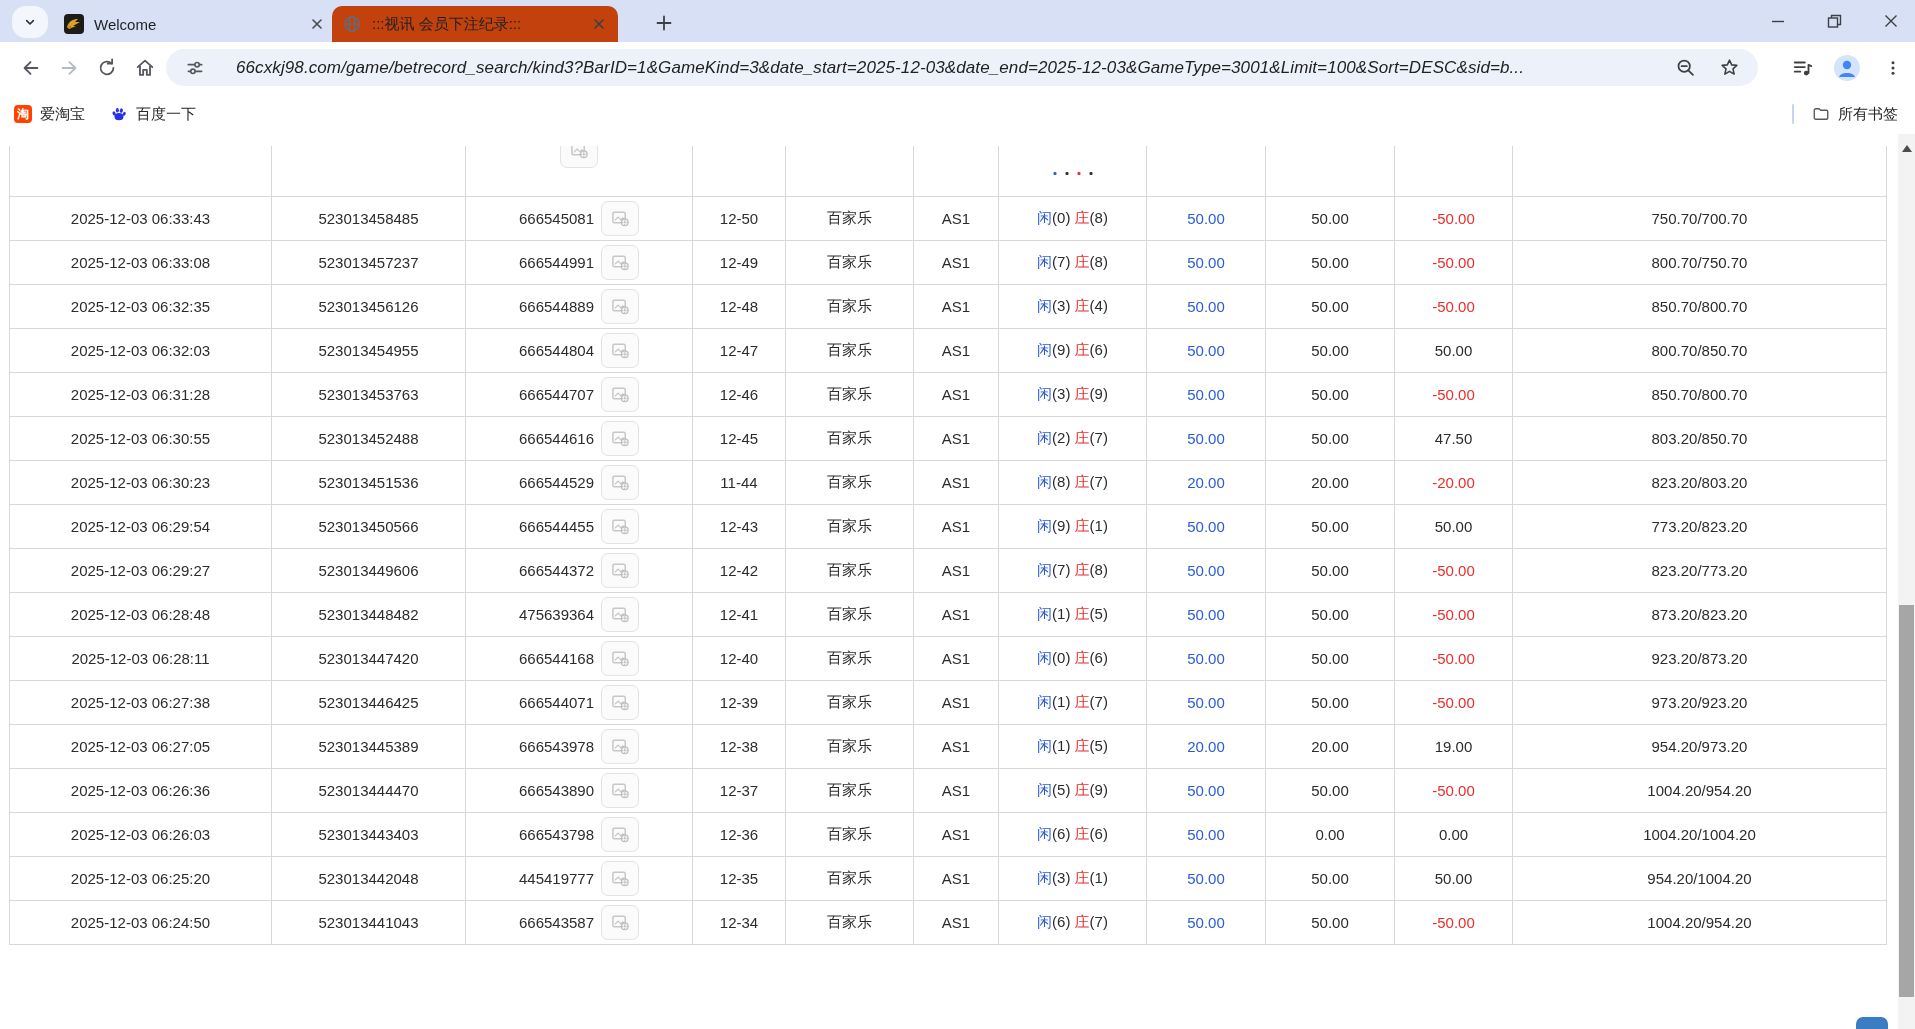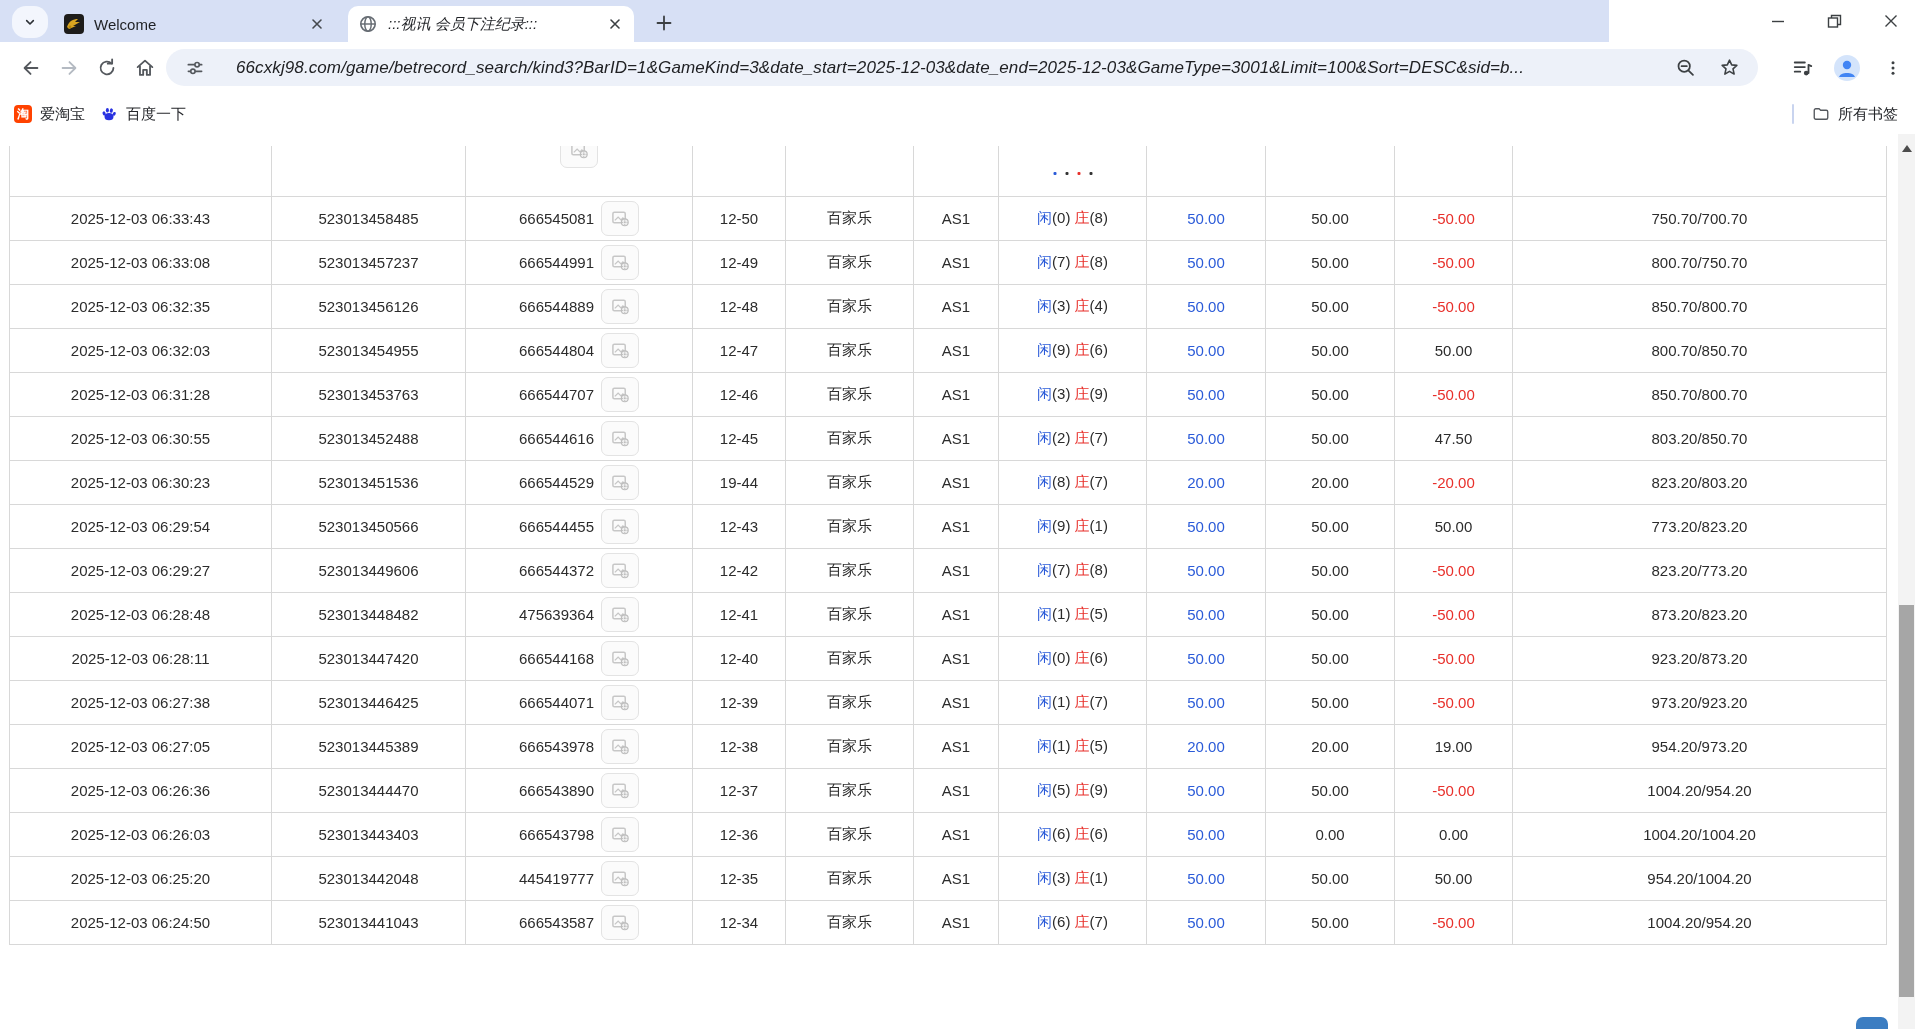--- a/index.html
+++ b/index.html
@@ -2,27 +2,27 @@
 <html><head>
 <meta charset="utf-8">
 <style>
   html,body{margin:0;padding:0;}
   body{
     width:1915px;height:1029px;overflow:hidden;position:relative;
     font-family:"Liberation Sans",sans-serif;background:#fff;
     -webkit-font-smoothing:antialiased;
   }
   
-  .tabstrip{position:absolute;left:0;top:0;width:1609px;height:42px;background:#d7e0f5;}
+  .tabstrip{position:absolute;left:0;top:0;width:1915px;height:42px;background:#d7e0f5;}
   .chev-pill{position:absolute;left:12px;top:6px;width:36px;height:32px;border-radius:14px;
     background:#f3f6fd;display:flex;align-items:center;justify-content:center;}
   .tab{position:absolute;top:6px;height:36px;display:flex;align-items:center;
     padding:0 10px;box-sizing:border-box;border-radius:10px 10px 0 0;}
   .tab.inactive{left:54px;width:282px;background:transparent;}
-  .tab.active{left:348px;width:286px;background:#ffffff;font-style:italic;}
+  .tab.active{left:332px;width:286px;background:#c2410c;}
   .tab .fav{width:20px;height:20px;margin-right:10px;flex:0 0 auto;display:flex;align-items:center;justify-content:center;}
   .tab .tabtitle{flex:1;font-size:15px;color:#1f2125;white-space:nowrap;overflow:hidden;text-overflow:ellipsis;}
   .tab .tabclose{width:18px;height:18px;margin-left:8px;display:flex;align-items:center;justify-content:center;border-radius:50%;}
   .newtab{position:absolute;left:650px;top:9px;width:28px;height:28px;display:flex;align-items:center;justify-content:center;}
   .winctl{position:absolute;top:7px;width:30px;height:28px;display:flex;align-items:center;justify-content:center;}
   .winctl.min{left:1763px}.winctl.rest{left:1819px}.winctl.cls{left:1876px}
   
   .toolbar{position:absolute;left:0;top:42px;width:1915px;height:52px;background:#ffffff;}
   .navbtn{position:absolute;top:54px;width:30px;height:28px;display:flex;align-items:center;justify-content:center;}
   .urlpill{position:absolute;left:166px;top:49px;width:1592px;height:37px;background:#edf1f9;
@@ -201,21 +201,21 @@
   </svg>
 </div>
 
 <div class="bmbar">
   <div class="bm" style="left:14px">
     <span class="bmicon">
         <span class="tb-ic">淘</span>
       </span>
     <span>爱淘宝</span>
   </div>
-  <div class="bm" style="left:100px">
+  <div class="bm" style="left:110px">
     <span class="bmicon">
       <svg width="18" height="18" viewBox="0 0 20 20">
         <ellipse cx="10" cy="13" rx="5" ry="4" fill="#2932e1"></ellipse>
         <ellipse cx="4.6" cy="9.4" rx="1.7" ry="2.4" fill="#2932e1" transform="rotate(-20 4.6 9.4)"></ellipse>
         <ellipse cx="8.2" cy="5.8" rx="1.7" ry="2.5" fill="#2932e1"></ellipse>
         <ellipse cx="12.6" cy="6.2" rx="1.7" ry="2.5" fill="#2932e1" transform="rotate(12 12.6 6.2)"></ellipse>
         <ellipse cx="15.8" cy="9.8" rx="1.6" ry="2.2" fill="#2932e1" transform="rotate(28 15.8 9.8)"></ellipse>
       </svg>
     </span>
     <span>百度一下</span>
@@ -490,21 +490,21 @@
                   <circle cx="14.5" cy="14" r="3.6" fill="#f1f1f1" stroke="#bdbdbd" stroke-width="1.2"></circle>
                   <circle cx="14.5" cy="14" r="1.1" fill="#bdbdbd"></circle>
                   <circle cx="14.5" cy="11.6" r="0.7" fill="#bdbdbd"></circle>
                   <circle cx="14.5" cy="16.4" r="0.7" fill="#bdbdbd"></circle>
                   <circle cx="12.1" cy="14" r="0.7" fill="#bdbdbd"></circle>
                   <circle cx="16.9" cy="14" r="0.7" fill="#bdbdbd"></circle>
                 </svg>
               </div>
             </div>
           </td>
-          <td>19-44</td>
+          <td>11-44</td>
           <td>百家乐</td>
           <td>AS1</td>
           <td><span class="blue">闲</span><span class="dk">(8) </span><span class="red">庄</span><span class="dk">(7)</span></td>
           <td class="blue betlink">20.00</td>
           <td>20.00</td>
           <td class="red">-20.00</td>
           <td>823.20/803.20</td>
         </tr>
         <tr>
           <td>2025-12-03 06:29:54</td>

